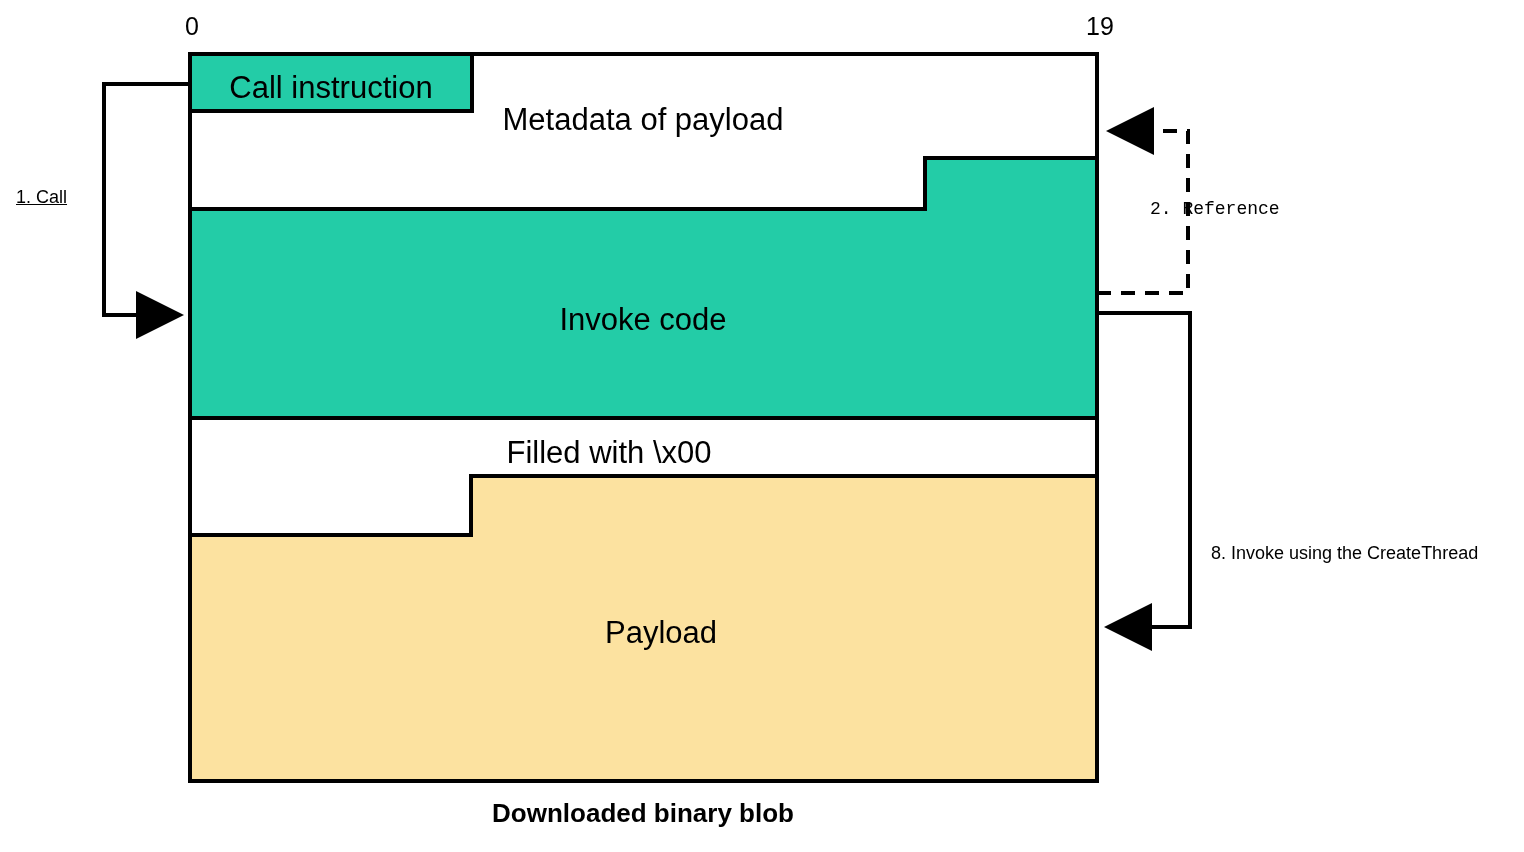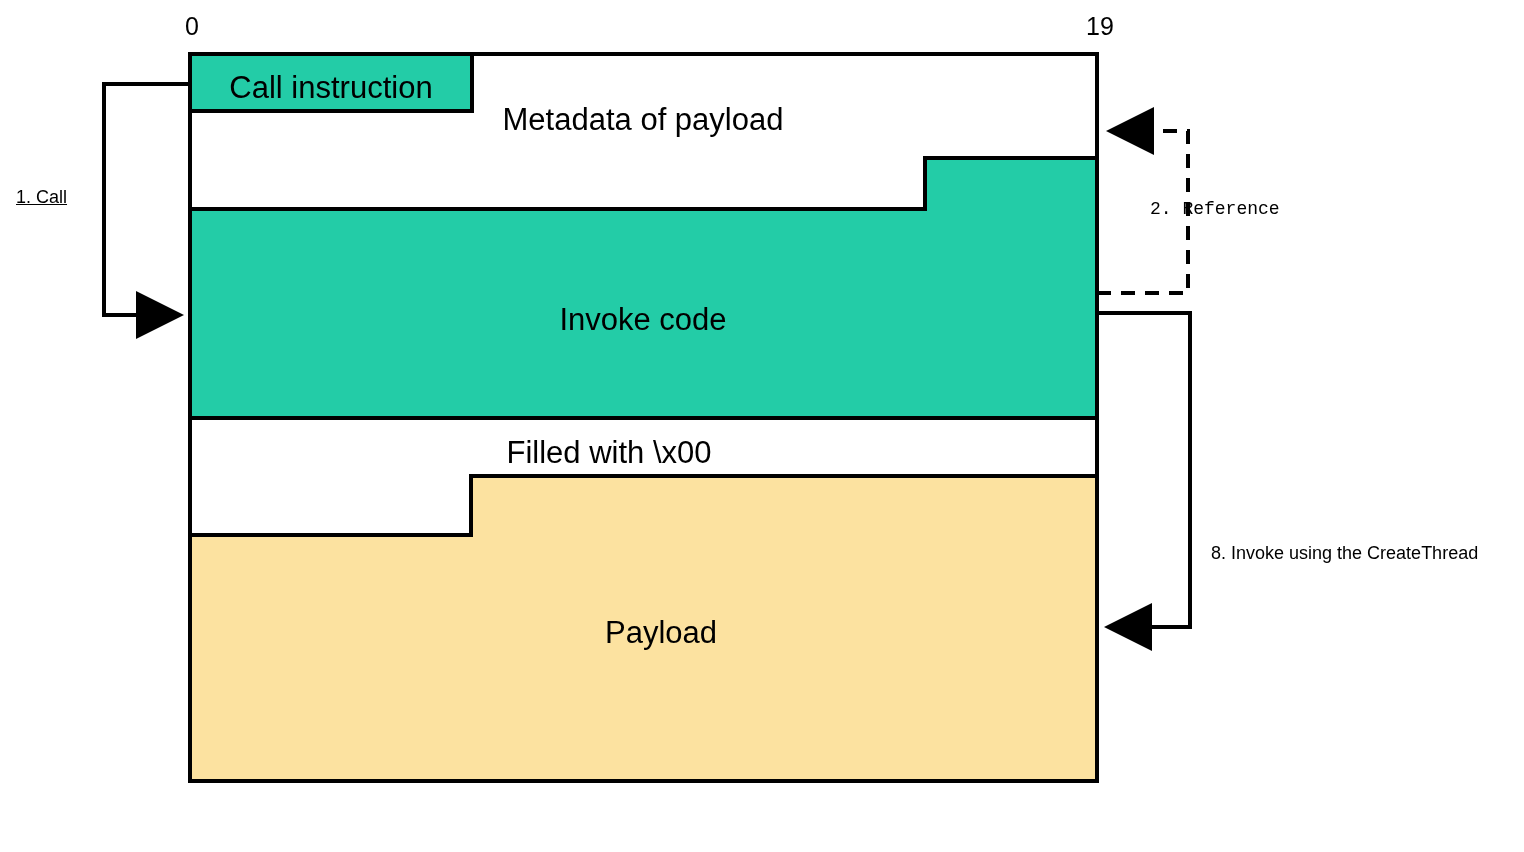--- a/index.html
+++ b/index.html
@@ -94,14 +94,15 @@
   <div class="txt bold-label center-x" style="left:609px; top:437px;">Filled with \x00</div>
 
   <div class="txt bold-label center-x" style="left:661px; top:617px;">Payload</div>
 
   <div class="txt step-label" style="left:16px; top:188px;text-decoration:underline;">1. Call</div>
 
   <div class="txt step-label" style="left:1150px; top:200px;font-family:Liberation Mono, monospace;">2. Reference</div>
 
   <div class="txt step-label" style="left:1211px; top:544px;">8. Invoke using the CreateThread</div>
 
+  <div class="txt caption center-x" style="left:643px; top:800px;">Downloaded binary blob</div>
 
 </div>
 
 </body></html>

